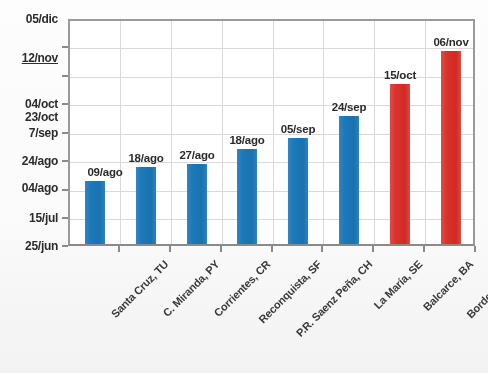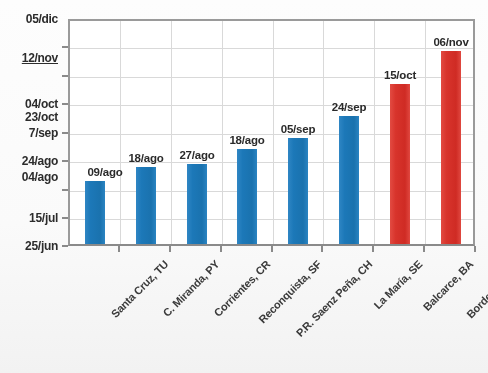--- a/index.html
+++ b/index.html
@@ -140,21 +140,21 @@
 
 <div id="chart-root">
 
   <div class="y-axis">
     <div class="y-tick-label" style="top:19px;">05/dic</div>
     <div class="y-tick-label" style="top:58px;text-decoration:underline;">12/nov</div>
     <div class="y-tick-label" style="top:76px;margin-top:41px;">23/oct</div>
     <div class="y-tick-label" style="top:104px;">04/oct</div>
     <div class="y-tick-label" style="top:133px;">7/sep</div>
     <div class="y-tick-label" style="top:161px;">24/ago</div>
-    <div class="y-tick-label" style="top:177px;margin-left:32px;">04/ago</div>
+    <div class="y-tick-label" style="top:188px;margin-left:32px;">04/ago</div>
     <div class="y-tick-label" style="top:218px;">15/jul</div>
     <div class="y-tick-label" style="top:246px;">25/jun</div>
 
     <div class="y-tick-mark" style="top:47px;"></div>
     <div class="y-tick-mark" style="top:76px;"></div>
     <div class="y-tick-mark" style="top:104px;"></div>
     <div class="y-tick-mark" style="top:133px;"></div>
     <div class="y-tick-mark" style="top:161px;"></div>
     <div class="y-tick-mark" style="top:190px;"></div>
     <div class="y-tick-mark" style="top:218px;"></div>

